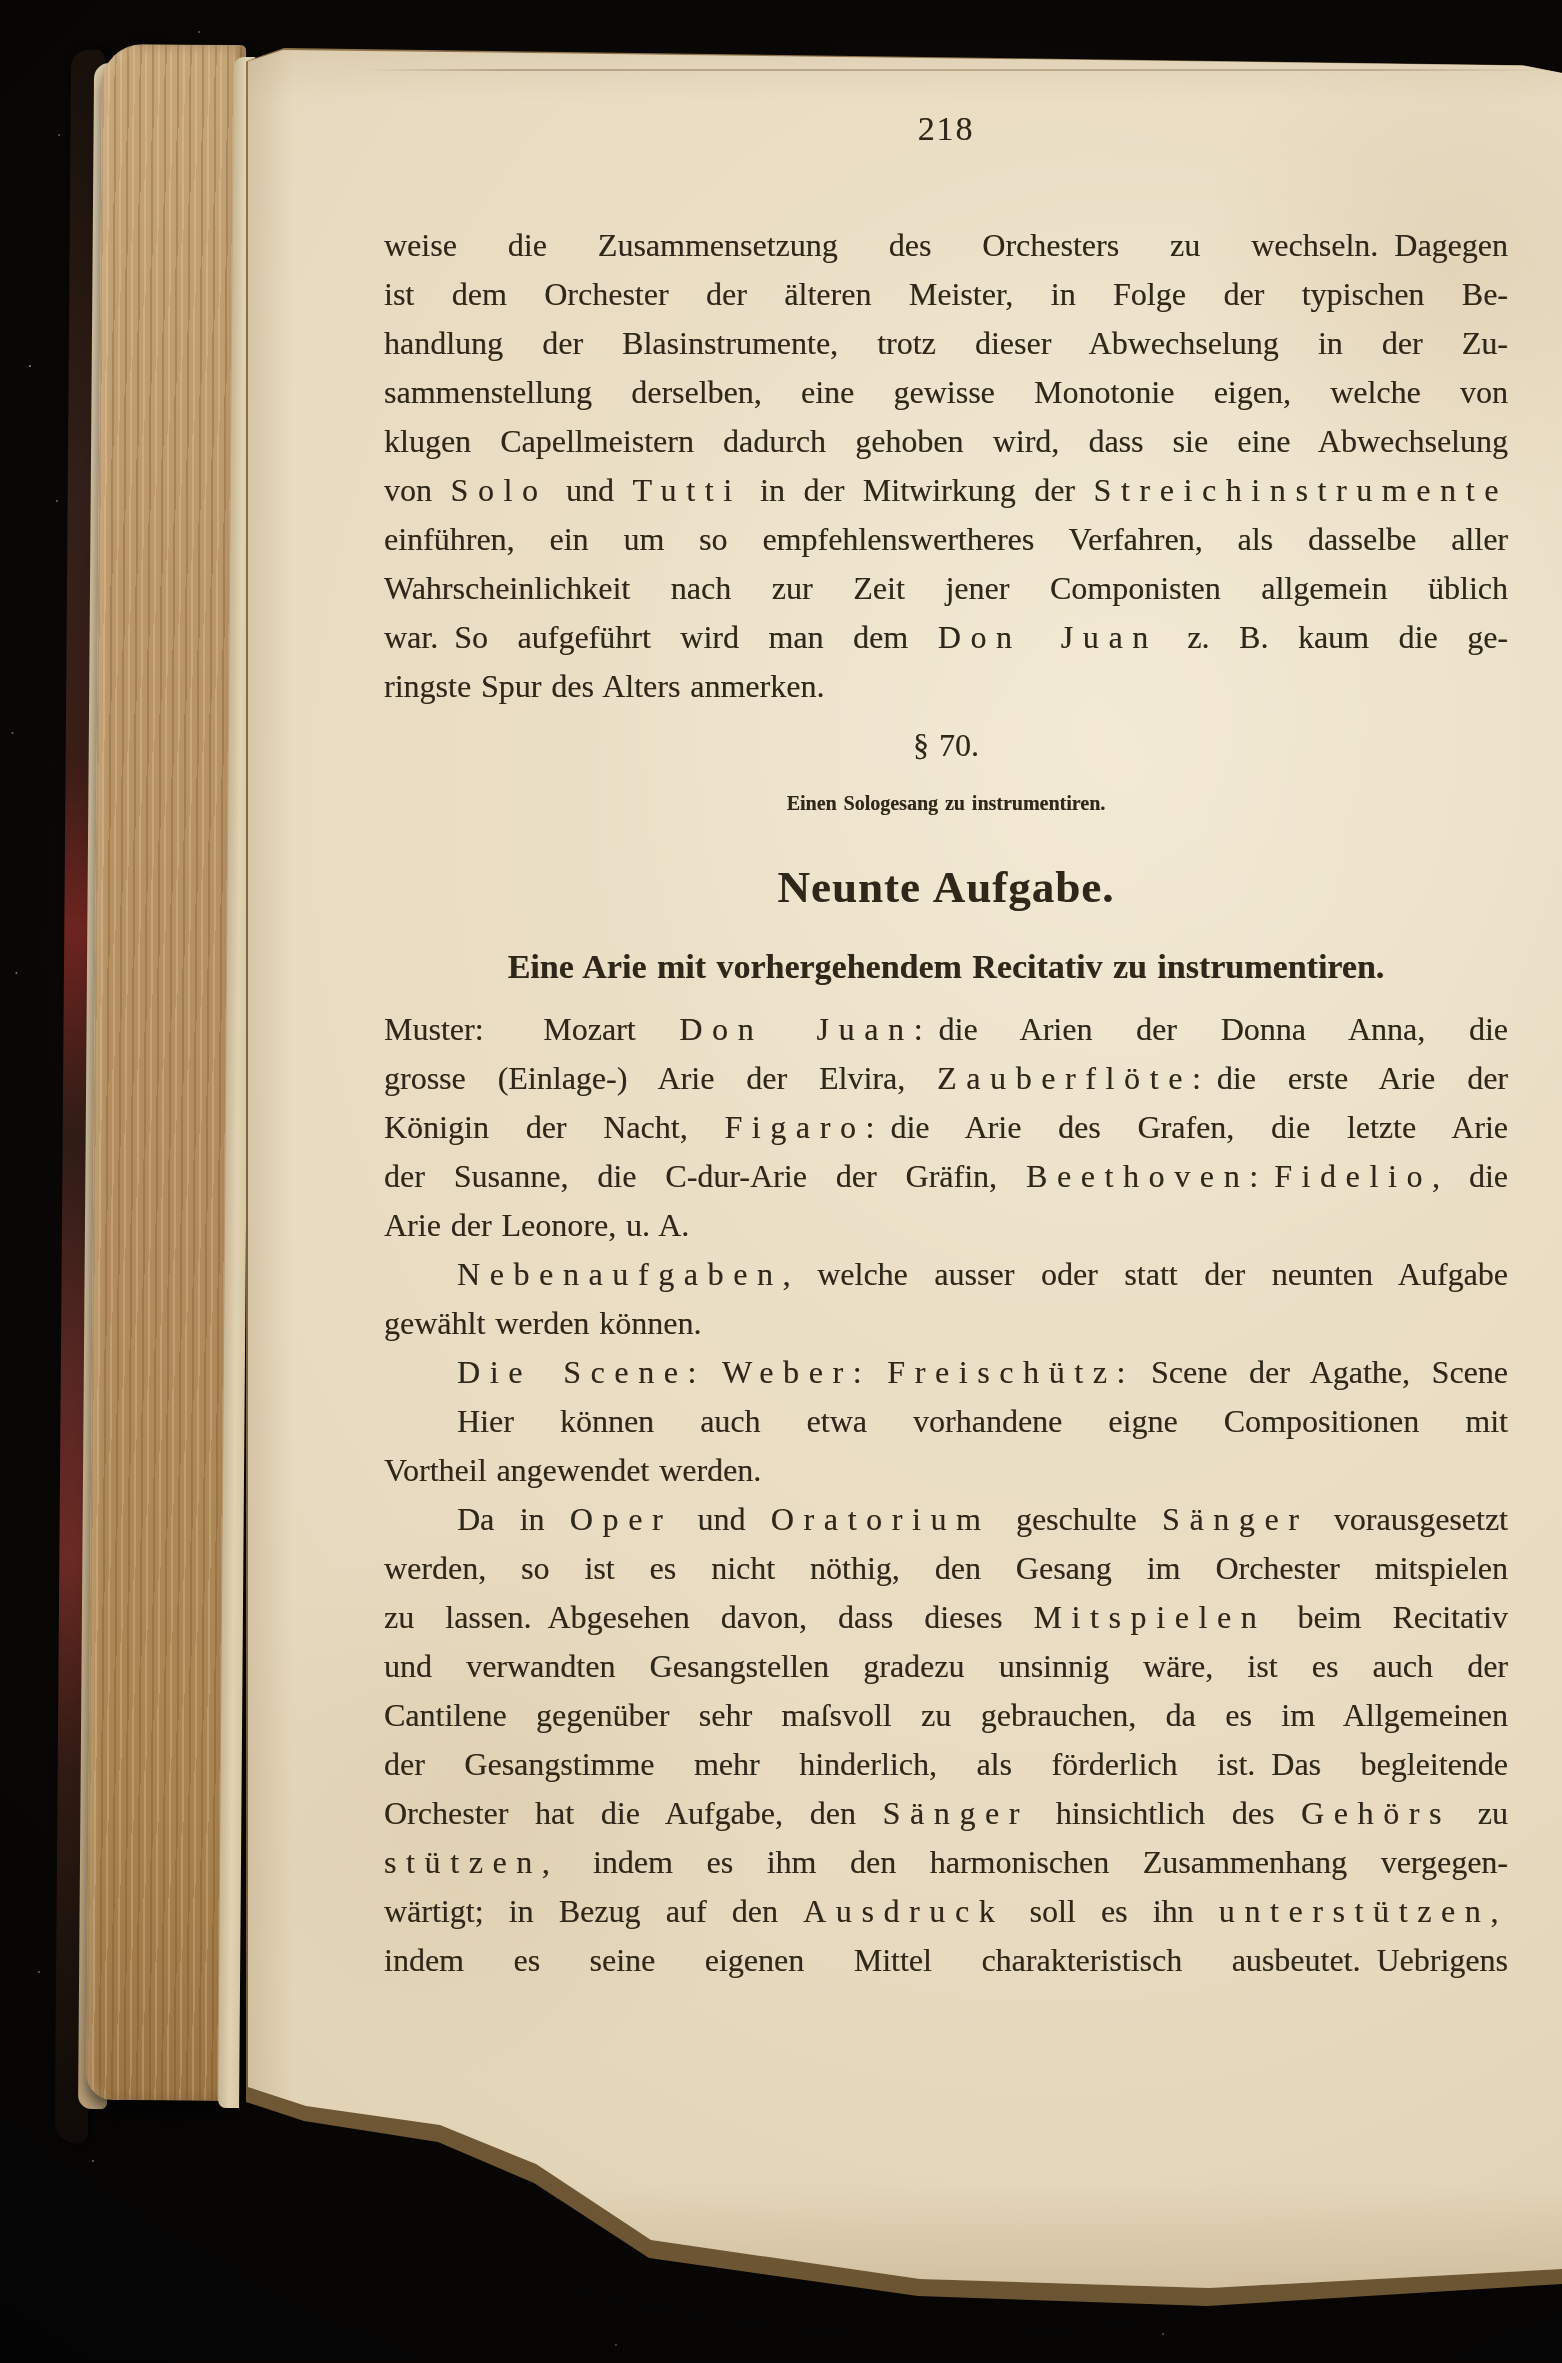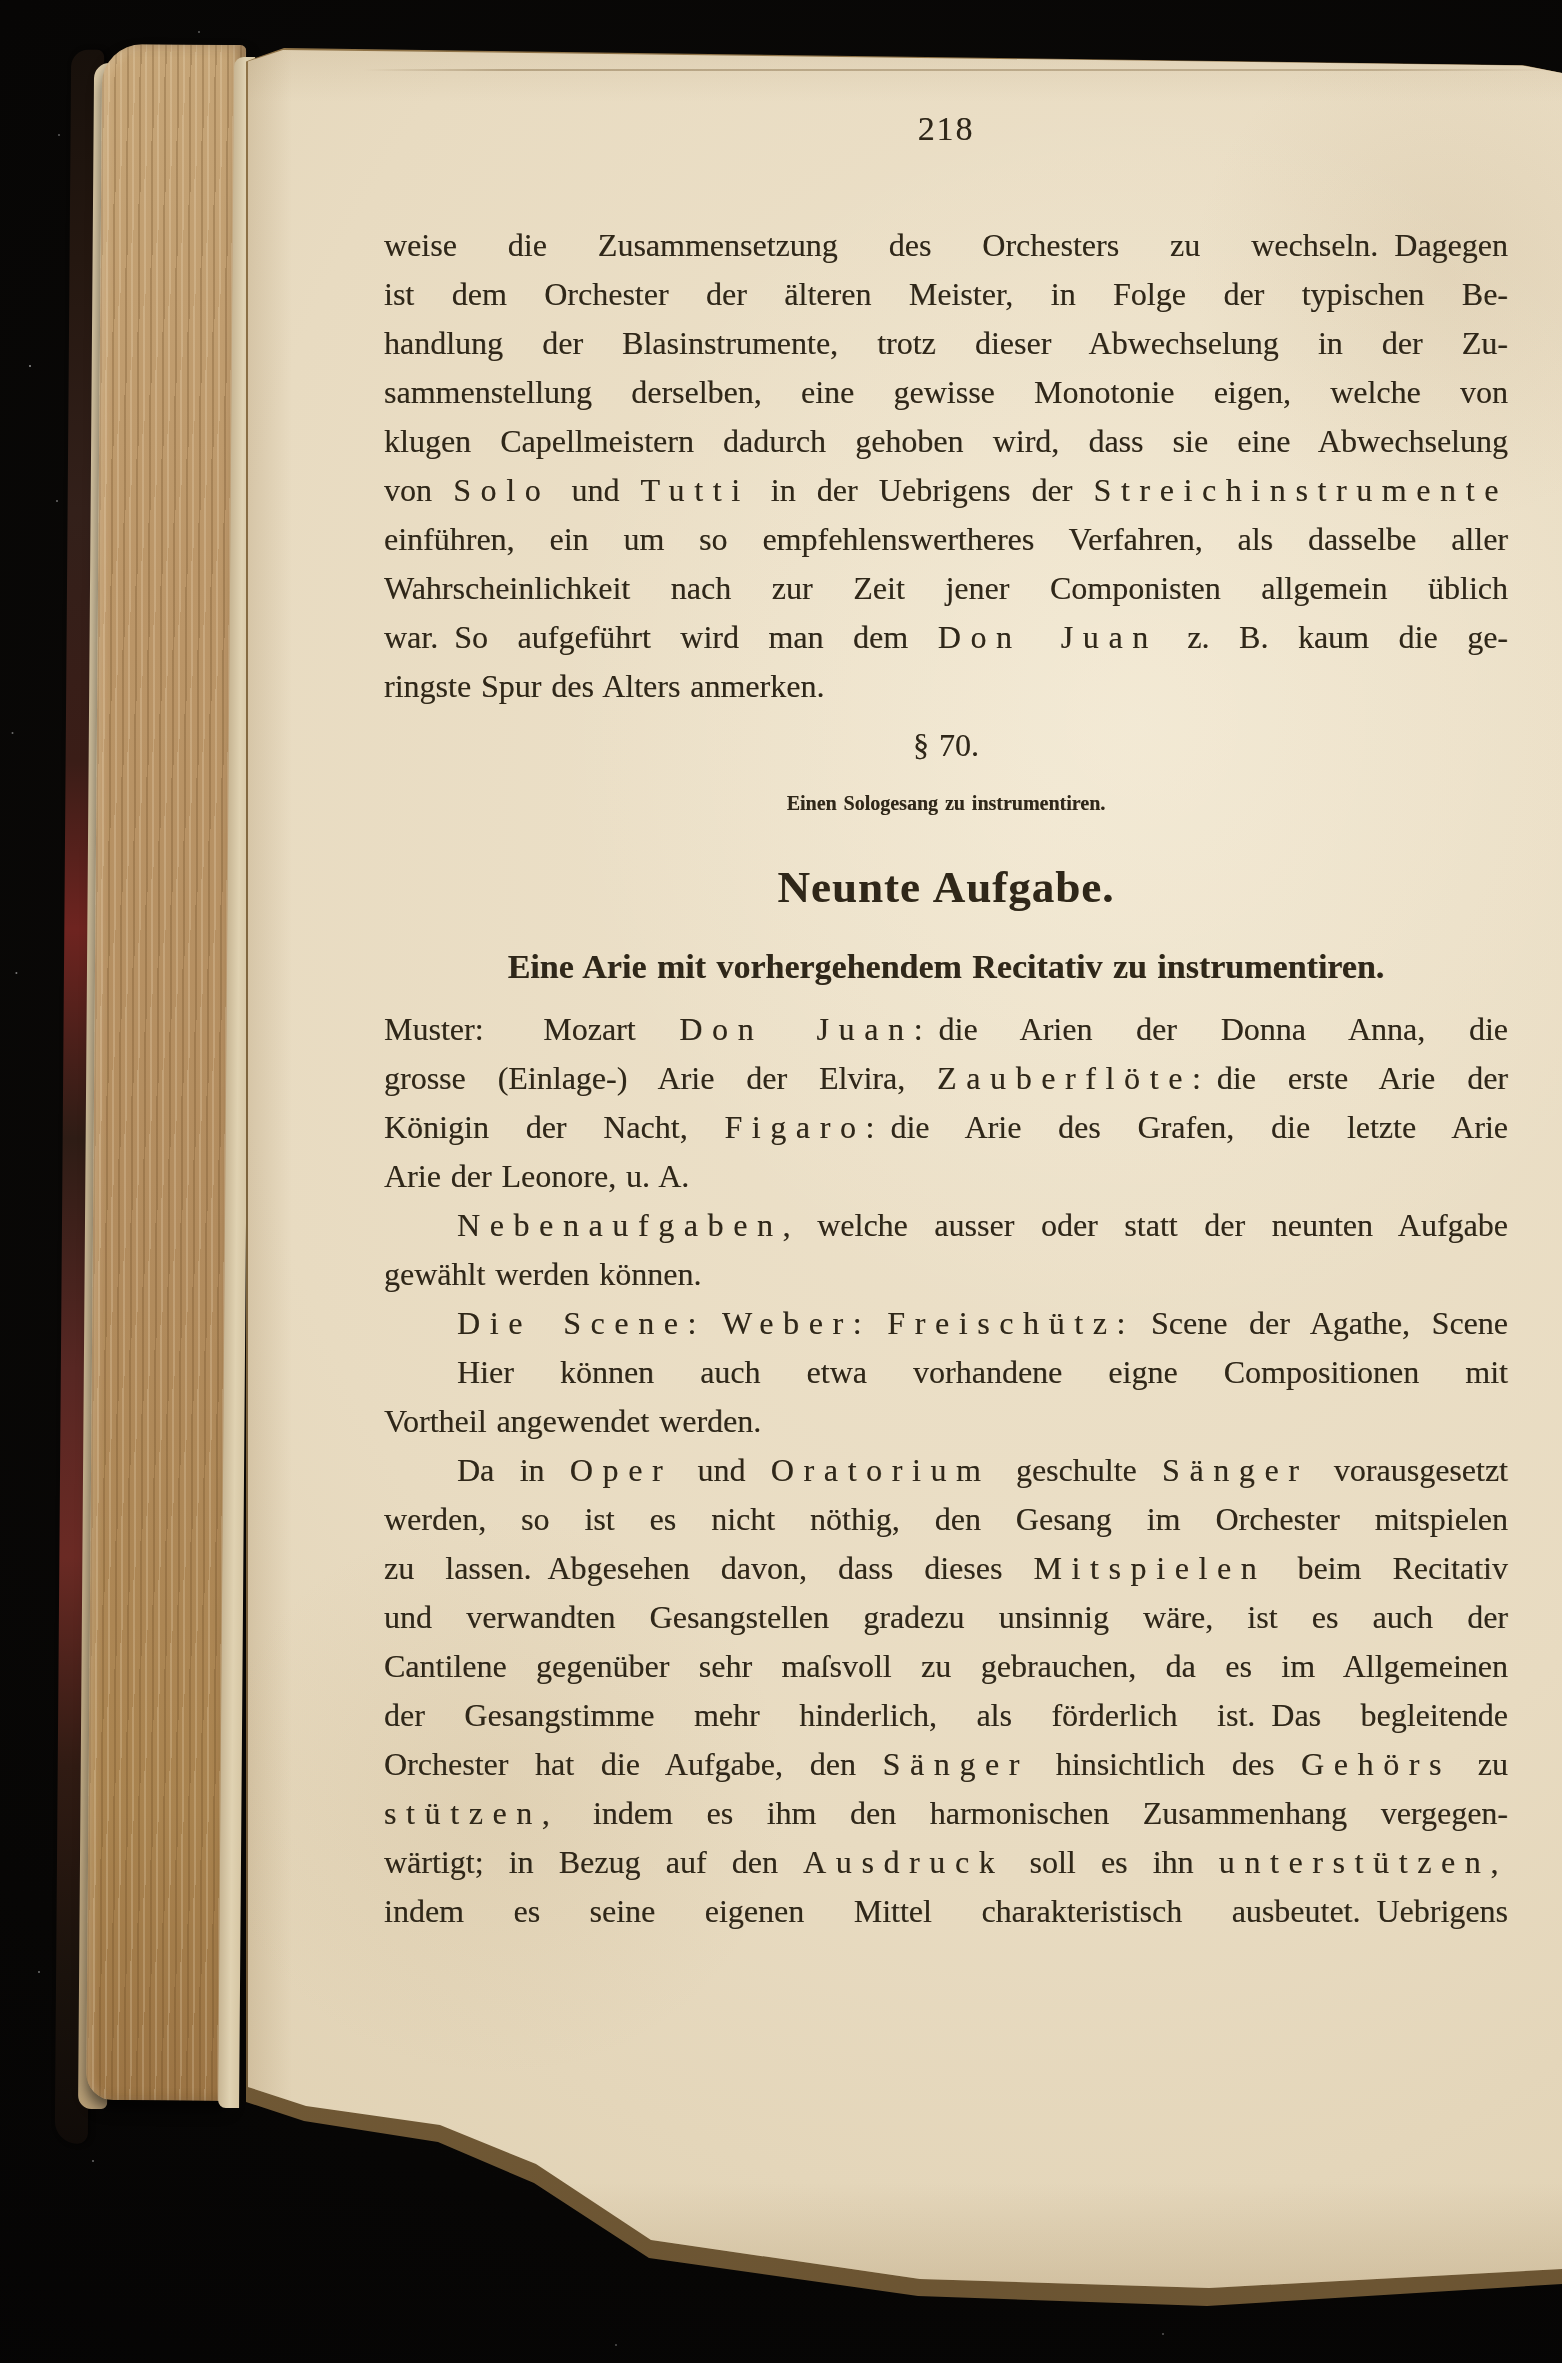--- a/index.html
+++ b/index.html
@@ -132,34 +132,35 @@
   <div class="page-top-edge-line"></div>
   <div class="text-column">
     <div class="page-number">218</div>
 
   <div class="para b0">
         <div class="line fill"><span>weise die Zusammensetzung des Orchesters zu wechseln. Dagegen</span></div>
         <div class="line fill"><span>ist dem Orchester der älteren Meister, in Folge der typischen Be-</span></div>
         <div class="line fill"><span>handlung der Blasinstrumente, trotz dieser Abwechselung in der Zu-</span></div>
         <div class="line fill"><span>sammenstellung derselben, eine gewisse Monotonie eigen, welche von</span></div>
         <div class="line fill"><span>klugen Capellmeistern dadurch gehoben wird, dass sie eine Abwechselung</span></div>
-        <div class="line fill"><span>von </span><span class="g">Solo</span><span> und </span><span class="g">Tutti</span><span> in der Uebrigens der </span><span class="g">Streichinstrumente</span></div>
+        <div class="line fill"><span>von </span><span class="g">Solo</span><span> und </span><span class="g">Tutti</span><span> in der Mitwirkung der </span><span class="g">Streichinstrumente</span></div>
         <div class="line fill"><span>einführen, ein um so empfehlenswertheres Verfahren, als dasselbe aller</span></div>
         <div class="line fill"><span>Wahrscheinlichkeit nach zur Zeit jener Componisten allgemein üblich</span></div>
         <div class="line fill"><span>war. So aufgeführt wird man dem </span><span class="g">Don Juan</span><span> z. B. kaum die ge-</span></div>
         <div class="line"><span>ringste Spur des Alters anmerken.</span></div>
       </div>
       <div class="heading h-section">§ 70.</div>
       <div class="heading h-bold1">Einen Sologesang zu instrumentiren.</div>
       <div class="heading h-title">Neunte Aufgabe.</div>
       <div class="heading h-bold2">Eine Arie mit vorhergehendem Recitativ zu instrumentiren.</div>
       <div class="para b5">
         <div class="line fill"><span>Muster:  Mozart </span><span class="g">Don Juan</span><span>: die Arien der Donna Anna, die</span></div>
         <div class="line fill"><span>grosse (Einlage-) Arie der Elvira, </span><span class="g">Zauberflöte</span><span>: die erste Arie der</span></div>
         <div class="line fill"><span>Königin der Nacht, </span><span class="g">Figaro</span><span>: die Arie des Grafen, die letzte Arie</span></div>
+        <div class="line fill"><span>der Susanne, die C-dur-Arie der Gräfin, </span><span class="g">Beethoven</span><span>: </span><span class="g">Fidelio</span><span>, die</span></div>
         <div class="line"><span>Arie der Leonore, u. A.</span></div>
       </div>
       <div class="para indent">
         <div class="line fill"><span class="g">Nebenaufgaben</span><span>, welche ausser oder statt der neunten Aufgabe</span></div>
         <div class="line"><span>gewählt werden können.</span></div>
       </div>
       <div class="para indent">
         <div class="line fill"><span class="g">Die Scene:</span><span> </span><span class="g">Weber:</span><span> </span><span class="g">Freischütz:</span><span> Scene der Agathe, Scene</span></div>
       </div>
       <div class="para indent">

